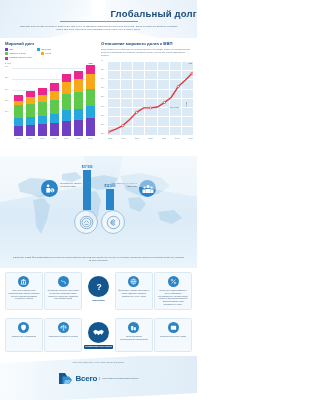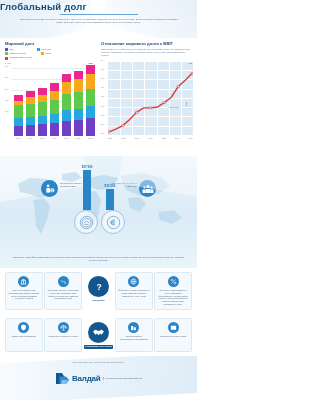--- a/index.html
+++ b/index.html
@@ -10,22 +10,22 @@
     -webkit-font-smoothing:none;
   }
   .page{position:relative;width:197px;height:400px;overflow:hidden;}
 
   
   .header{position:relative;height:38px;background:#ffffff;overflow:hidden;}
   .header:before{content:"";position:absolute;left:-30px;top:-28px;width:120px;height:70px;
     background:linear-gradient(135deg,#dbeaf6 0%,#eef6fc 70%,#ffffff 100%);transform:rotate(-14deg);}
   .header:after{content:"";position:absolute;right:-40px;top:-34px;width:130px;height:74px;
     background:linear-gradient(215deg,#dde9f5 0%,#f1f7fc 70%,#ffffff 100%);transform:rotate(12deg);}
-  .title{position:relative;text-align:left;font-size:9.5px;font-weight:bold;color:#1b4a7a;
-    padding-top:1px;letter-spacing:.2px;z-index:3;}
+  .title{position:relative;text-align:right;font-size:9.5px;font-weight:bold;color:#1b4a7a;
+    padding-top:8px;letter-spacing:.2px;z-index:3;}
   .title-rule{position:relative;z-index:3;width:78px;height:1px;background:#6ba4d4;margin:1.5px auto 0;}
   .subtitle{position:relative;z-index:3;text-align:center;font-size:2.5px;line-height:1.55;
     color:#55708c;padding:3px 18px 0;}
 
   
   .charts{display:flex;height:118px;background:#ffffff;}
   .chart-box{position:relative;}
   .chart-left{width:98px;padding:3px 2px 0 5px;box-sizing:border-box;}
   .chart-right{width:99px;padding:3px 4px 0 3px;box-sizing:border-box;}
   .chart-h{font-size:4.2px;font-weight:bold;color:#1b4a7a;margin-bottom:1.5px;}
@@ -453,18 +453,18 @@
   </div>
 
   <div class="footer">
     <div class="src">Источник: agnitio.com, IFI.int, Международный институт</div>
     <div class="brand">
       <svg class="blogo" viewBox="0 0 30 26">
         <path d="M2 2h12l7 11-7 11H2z" fill="#14578f"></path>
         <path d="M9 9h13l6 7-6 8H9z" fill="#2f8ccd"></path>
         <path d="M14 16h12l-5 8h-9z" fill="#7fc3e8"></path>
       </svg>
-      <span class="bname">Валдай</span>
+      <span class="bname">Всего</span>
       <span class="btag">Международный дискуссионный клуб</span>
     </div>
   </div>
 
 </div>
 
 </body></html>

